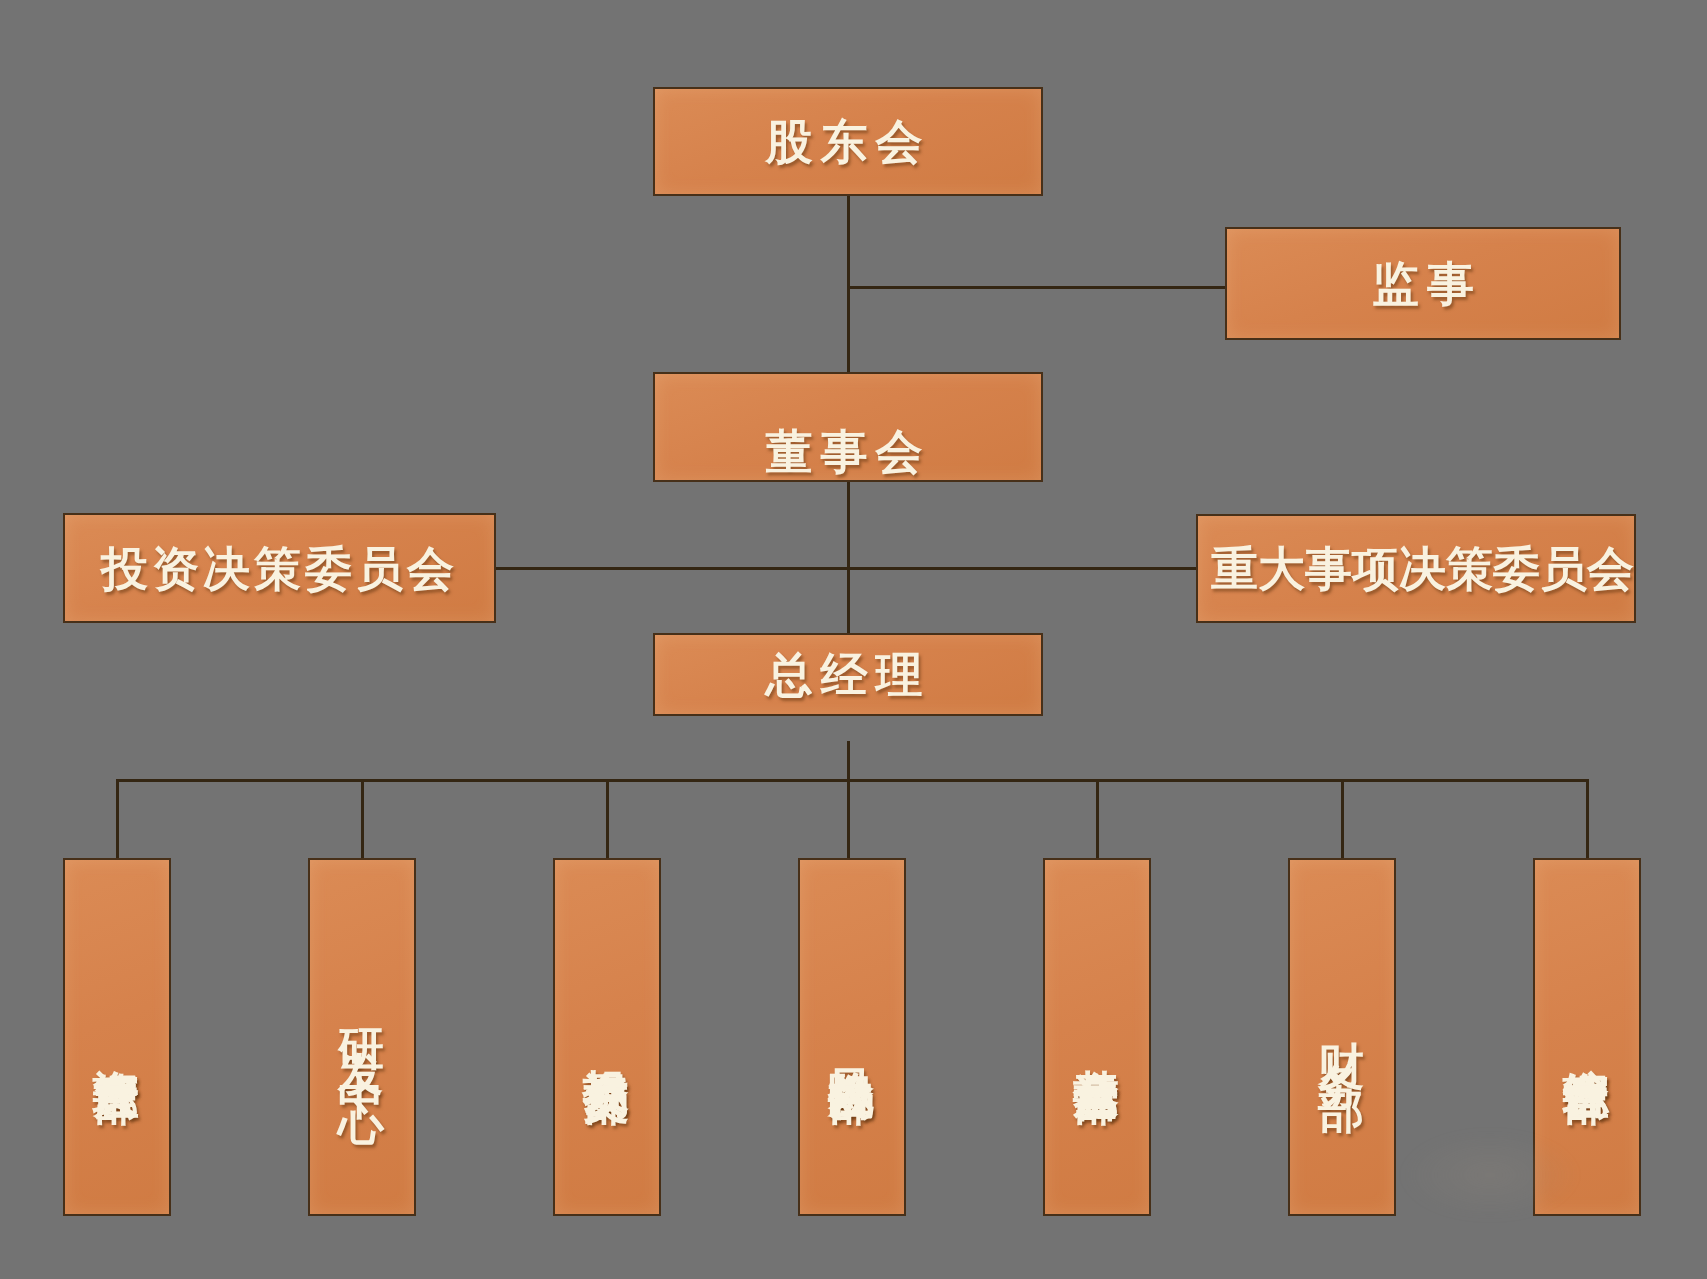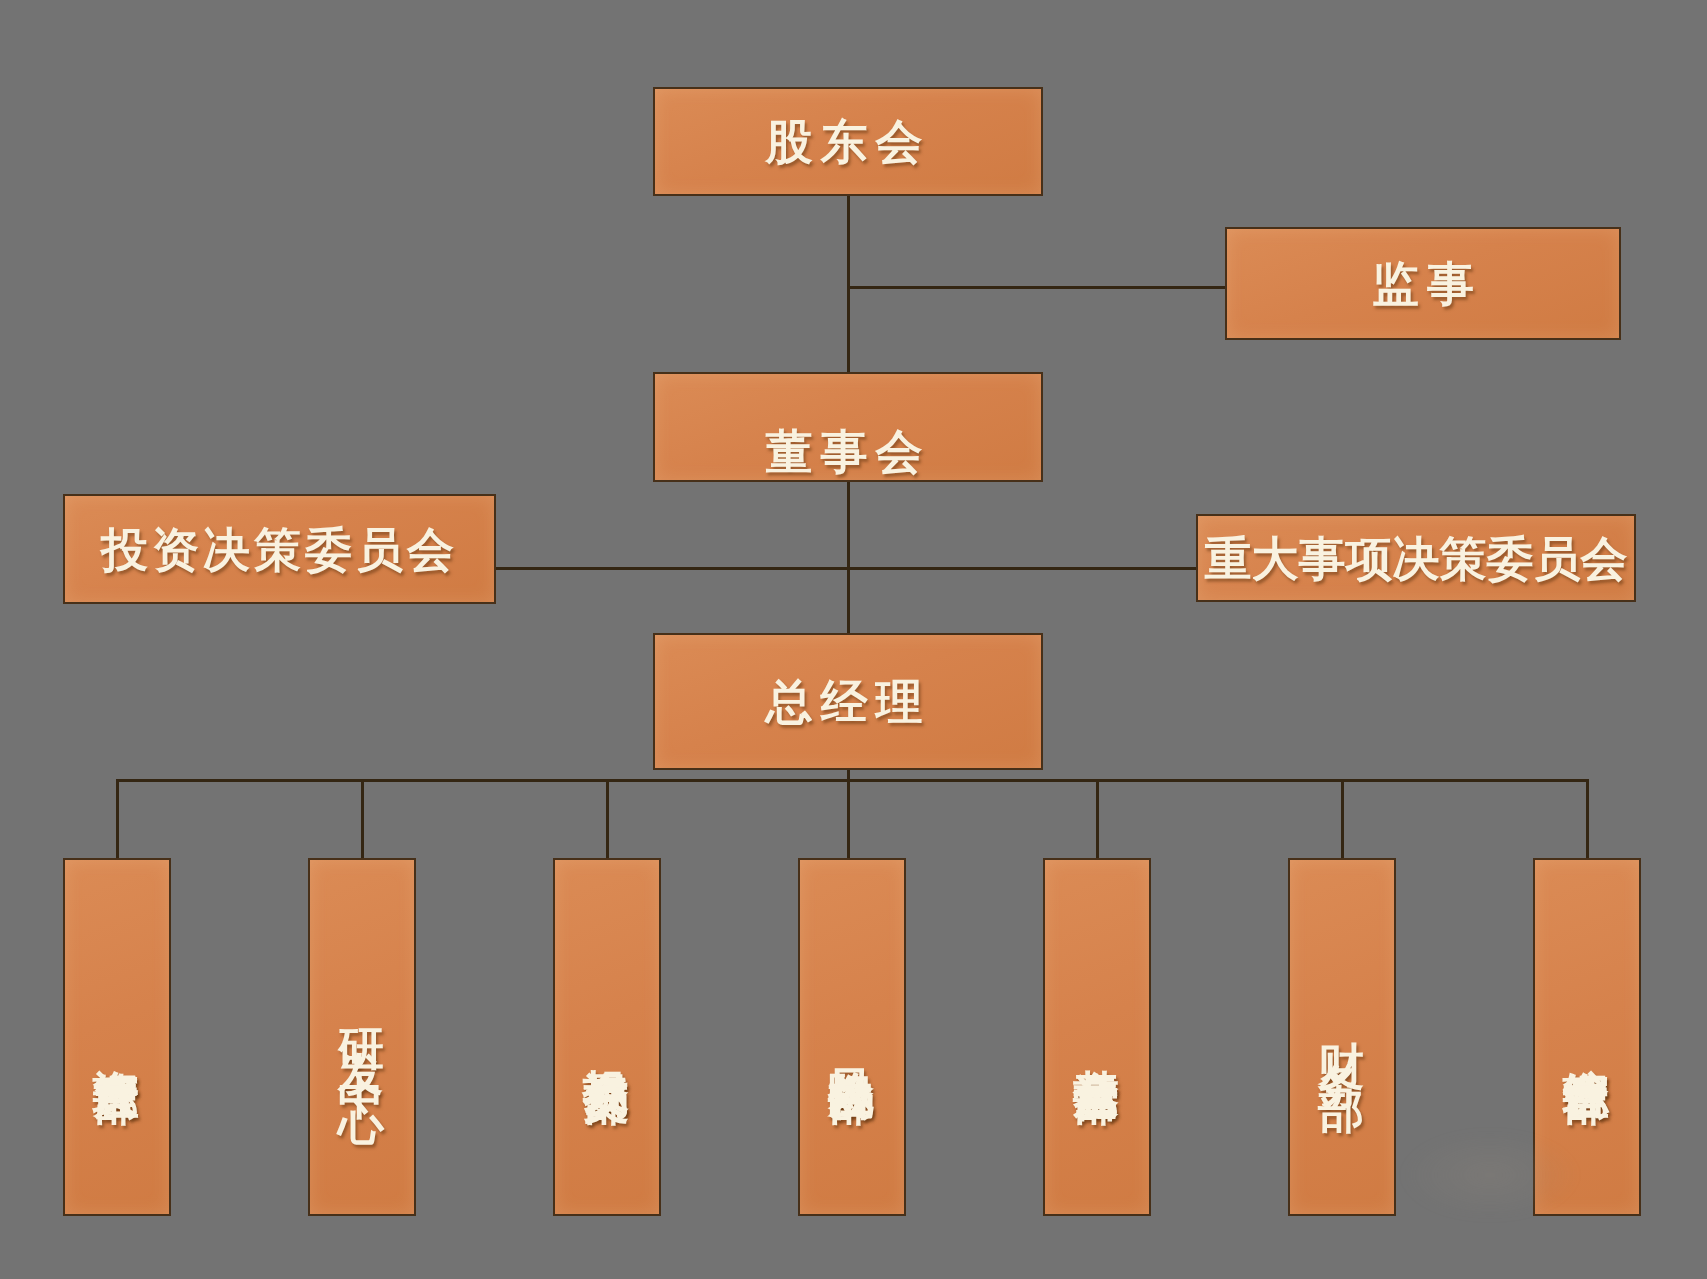--- a/index.html
+++ b/index.html
@@ -69,29 +69,29 @@
   </div>
 
   <div class="box" style="left:1225px; top:227px; width:396px; height:113px;">
     <span class="label label-h" style="letter-spacing: 8px; margin-left: 8px;">监事</span>
   </div>
 
   <div class="box" style="left:653px; top:372px; width:390px; height:110px;">
     <span class="label label-h" style="letter-spacing: 8px; margin-top: 48px;">董事会</span>
   </div>
 
-  <div class="box" style="left:63px; top:494px; width:433px; height:110px;">
+  <div class="box" style="left:63px; top:513px; width:433px; height:110px;">
     <span class="label label-h" style="letter-spacing: 4px;">投资决策委员会</span>
   </div>
 
-  <div class="box" style="left:1196px; top:514px; width:440px; height:88px;">
+  <div class="box" style="left:1196px; top:514px; width:440px; height:109px;justify-content:flex-end;">
     <span class="label label-h" style="letter-spacing: 0px;">重大事项决策委员会</span>
   </div>
 
-  <div class="box" style="left:653px; top:633px; width:390px; height:137px;">
+  <div class="box" style="left:653px; top:633px; width:390px; height:83px;">
     <span class="label label-h" style="letter-spacing: 8px;">总经理</span>
   </div>
 
   <div class="box" style="left:63px; top:858px; width:108px; height:358px;">
     <span class="label label-v" style="font-size: 46px; letter-spacing: 2px;">资产管理部</span>
   </div>
 
   <div class="box" style="left:308px; top:858px; width:108px; height:358px;">
     <span class="label label-v" style="font-size: 46px; letter-spacing: 22px;">研发中心</span>
   </div>

